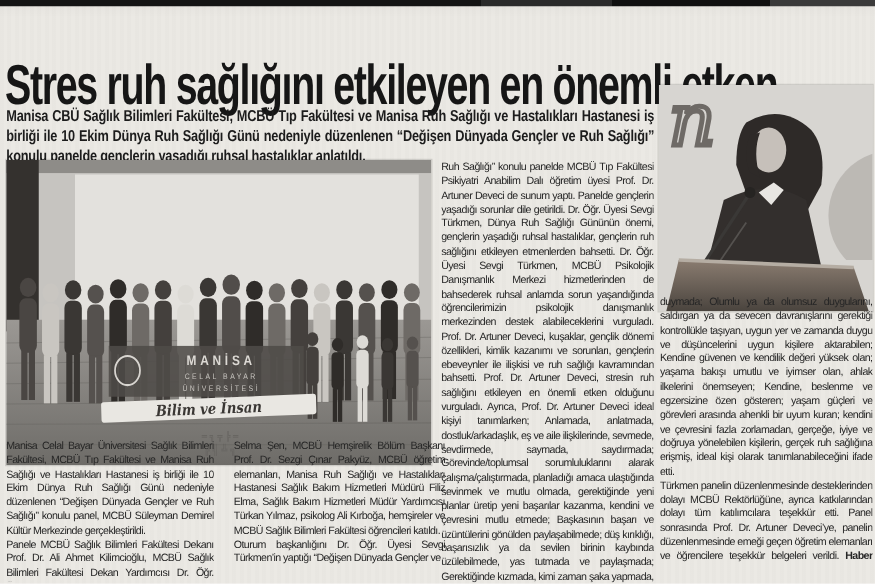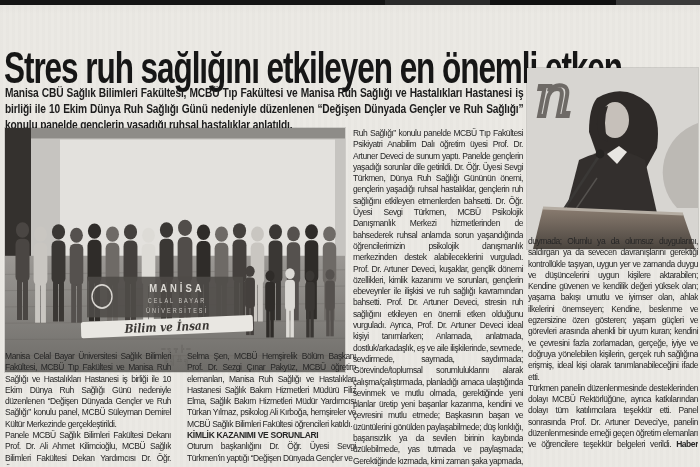--- a/index.html
+++ b/index.html
@@ -157,21 +157,20 @@
     </svg>
   </div>
 
   <div class="col col1">
     <p>Manisa Celal Bayar Üniversitesi Sağlık Bilimleri Fakültesi, MCBÜ Tıp Fakültesi ve Manisa Ruh Sağlığı ve Hastalıkları Hastanesi iş birliği ile 10 Ekim Dünya Ruh Sağlığı Günü nedeniyle düzenlenen “Değişen Dünyada Gençler ve Ruh Sağlığı” konulu panel, MCBÜ Süleyman Demirel Kültür Merkezinde gerçekleştirildi.</p>
     <p>Panele MCBÜ Sağlık Bilimleri Fakültesi Dekanı Prof. Dr. Ali Ahmet Kilimcioğlu, MCBÜ Sağlık Bilimleri Fakültesi Dekan Yardımcısı Dr. Öğr. Üyesi</p>
   </div>
 
   <div class="col col2">
     <p>Selma Şen, MCBÜ Hemşirelik Bölüm Başkanı Prof. Dr. Sezgi Çınar Pakyüz, MCBÜ öğretim elemanları, Manisa Ruh Sağlığı ve Hastalıkları Hastanesi Sağlık Bakım Hizmetleri Müdürü Filiz Elma, Sağlık Bakım Hizmetleri Müdür Yardımcısı Türkan Yılmaz, psikolog Ali Kırboğa, hemşireler ve MCBÜ Sağlık Bilimleri Fakültesi öğrencileri katıldı.</p>
-    <p class="subhead">KİMLİK KAZANIMI VE SORUNLARI</p>
     <p>Oturum başkanlığını Dr. Öğr. Üyesi Sevgi Türkmen’in yaptığı “Değişen Dünyada Gençler ve</p>
   </div>
 
   <div class="col col3">
     <p>Ruh Sağlığı” konulu panelde MCBÜ Tıp Fakültesi Psikiyatri Anabilim Dalı öğretim üyesi Prof. Dr. Artuner Deveci de sunum yaptı. Panelde gençlerin yaşadığı sorunlar dile getirildi. Dr. Öğr. Üyesi Sevgi Türkmen, Dünya Ruh Sağlığı Gününün önemi, gençlerin yaşadığı ruhsal hastalıklar, gençlerin ruh sağlığını etkileyen etmenlerden bahsetti. Dr. Öğr. Üyesi Sevgi Türkmen, MCBÜ Psikolojik Danışmanlık Merkezi hizmetlerinden de bahsederek ruhsal anlamda sorun yaşandığında öğrencilerimizin psikolojik danışmanlık merkezinden destek alabileceklerini vurguladı. Prof. Dr. Artuner Deveci, kuşaklar, gençlik dönemi özellikleri, kimlik kazanımı ve sorunları, gençlerin ebeveynler ile ilişkisi ve ruh sağlığı kavramından bahsetti. Prof. Dr. Artuner Deveci, stresin ruh sağlığını etkileyen en önemli etken olduğunu vurguladı. Ayrıca, Prof. Dr. Artuner Deveci ideal kişiyi tanımlarken; Anlamada, anlatmada, dostluk/arkadaşlık, eş ve aile ilişkilerinde, sevmede, sevdirmede, saymada, saydırmada; Görevinde/toplumsal sorumluluklarını alarak çalışma/çalıştırmada, planladığı amaca ulaştığında sevinmek ve mutlu olmada, gerektiğinde yeni planlar üretip yeni başarılar kazanma, kendini ve çevresini mutlu etmede; Başkasının başarı ve üzüntülerini gönülden paylaşabilmede; düş kırıklığı, başarısızlık ya da sevilen birinin kaybında üzülebilmede, yas tutmada ve paylaşmada; Gerektiğinde kızmada, kimi zaman şaka yapmada, bazı şeylerden zevk almada, eğlenmede, haz</p>
   </div>
 
   <div class="col col4">
     <p>duymada; Olumlu ya da olumsuz duygularını, saldırgan ya da sevecen davranışlarını gerektiği kontrollükle taşıyan, uygun yer ve zamanda duygu ve düşüncelerini uygun kişilere aktarabilen; Kendine güvenen ve kendilik değeri yüksek olan; yaşama bakışı umutlu ve iyimser olan, ahlak ilkelerini önemseyen; Kendine, beslenme ve egzersizine özen gösteren; yaşam güçleri ve görevleri arasında ahenkli bir uyum kuran; kendini ve çevresini fazla zorlamadan, gerçeğe, iyiye ve doğruya yönelebilen kişilerin, gerçek ruh sağlığına erişmiş, ideal kişi olarak tanımlanabileceğini ifade etti.</p>
     <p><span>Türkmen panelin düzenlenmesinde desteklerinden dolayı MCBÜ Rektörlüğüne, ayrıca katkılarından dolayı tüm katılımcılara teşekkür etti. Panel sonrasında Prof. Dr. Artuner Deveci’ye, panelin düzenlenmesinde emeği geçen öğretim elemanları ve öğrencilere teşekkür belgeleri verildi.</span> <b class="byline">Haber Merkezi</b></p>

